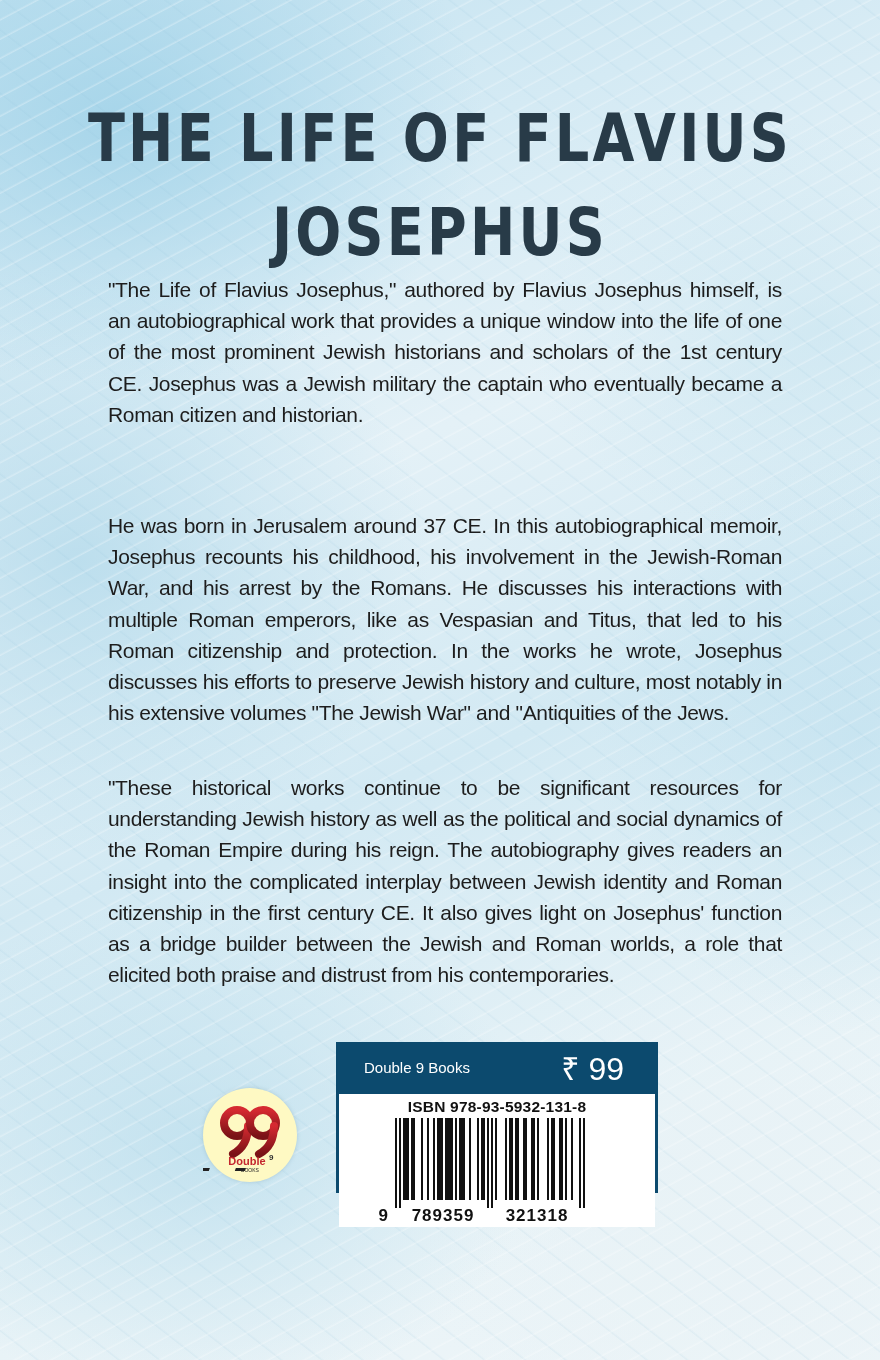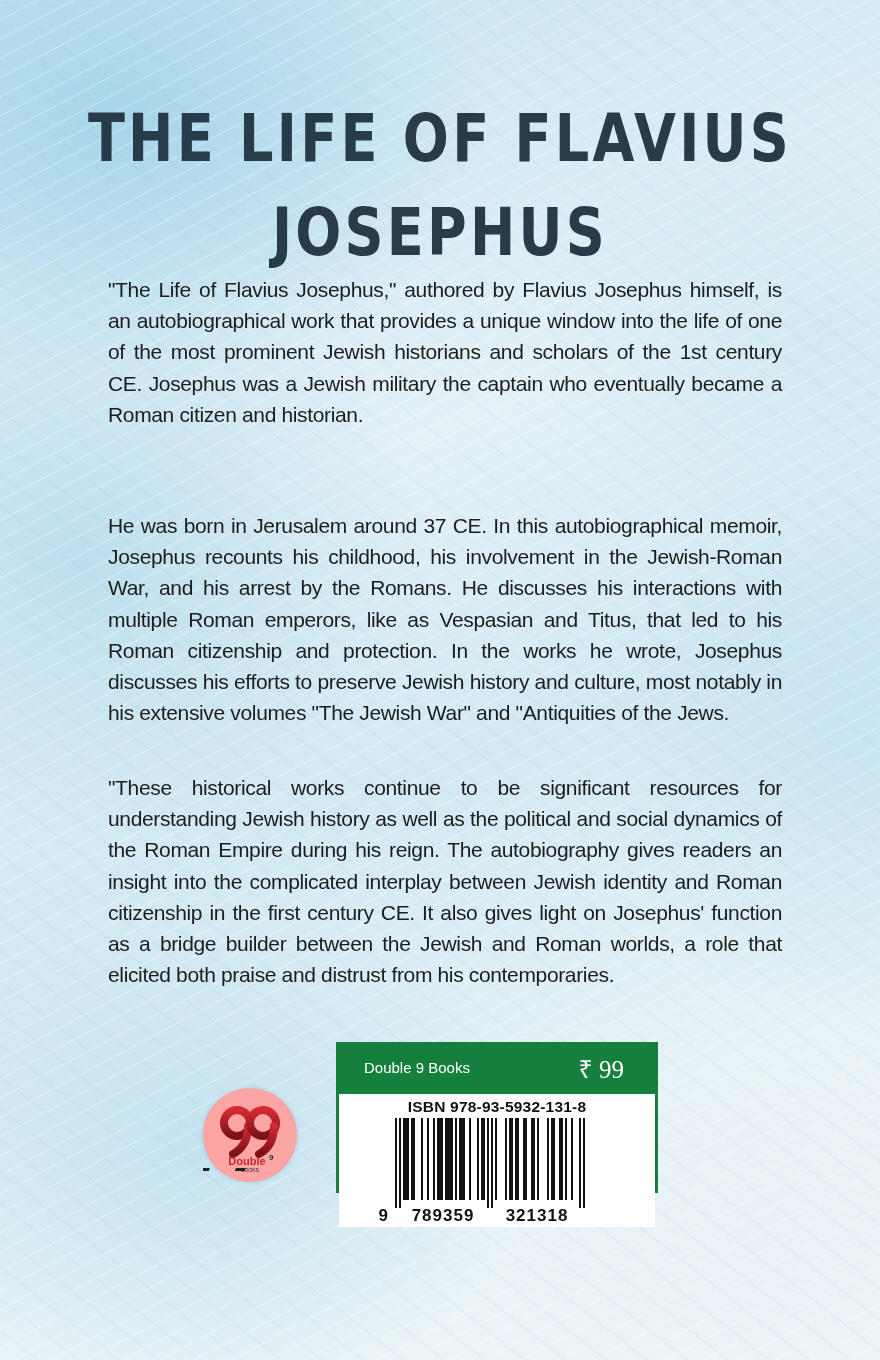--- a/index.html
+++ b/index.html
@@ -34,42 +34,42 @@
       font-size: 21px; line-height: 31.2px; color: #1d1d1d;
       text-align: justify; letter-spacing: -0.35px;
     }
     .body-text p { margin: 0; }
     #p1 { top: 274px; }
     #p2 { top: 510px; }
     #p3 { top: 772px; }
 
     .price-box {
       position: absolute; left: 336px; top: 1042px; width: 322px; height: 151px;
-      background: #15803d; box-sizing: border-box;
+      background: #0c4a6e; box-sizing: border-box;
     }
     .price-header {
       height: 51px; display: flex; align-items: center; justify-content: space-between;
       padding: 0 34px 0 28px; color: #ffffff;
     }
     .publisher { font-size: 15px; font-family: "Liberation Sans", sans-serif; }
-    .price { font-size: 25px; font-family: Liberation Serif, serif; text-align: right; }
+    .price { font-size: 32px; font-family: Liberation Sans, sans-serif; text-align: right; }
     .barcode-area {
       position: absolute; left: 3px; top: 52px; width: 316px; height: 133px;
       background: #ffffff;
     }
     .isbn-label {
       position: absolute; top: 4px; left: 0; right: 0; text-align: center;
       font-family: "Liberation Sans", sans-serif; font-weight: bold;
       font-size: 15.5px; color: #111; letter-spacing: 0.2px;
     }
     .barcode-svg { position: absolute; left: 38px; top: 24px; }
 
     .logo {
       position: absolute; left: 203px; top: 1088px; width: 94px; height: 94px;
-      border-radius: 50%; background: #fca5a5;
+      border-radius: 50%; background: #fef9c3;
       box-shadow: 0 0 4px rgba(120,160,180,0.4);
     }
   </style>
 </head>
 <body>
 
 <div class="texture"></div>
 
 <div class="title">
   <div>THE LIFE OF FLAVIUS</div>

